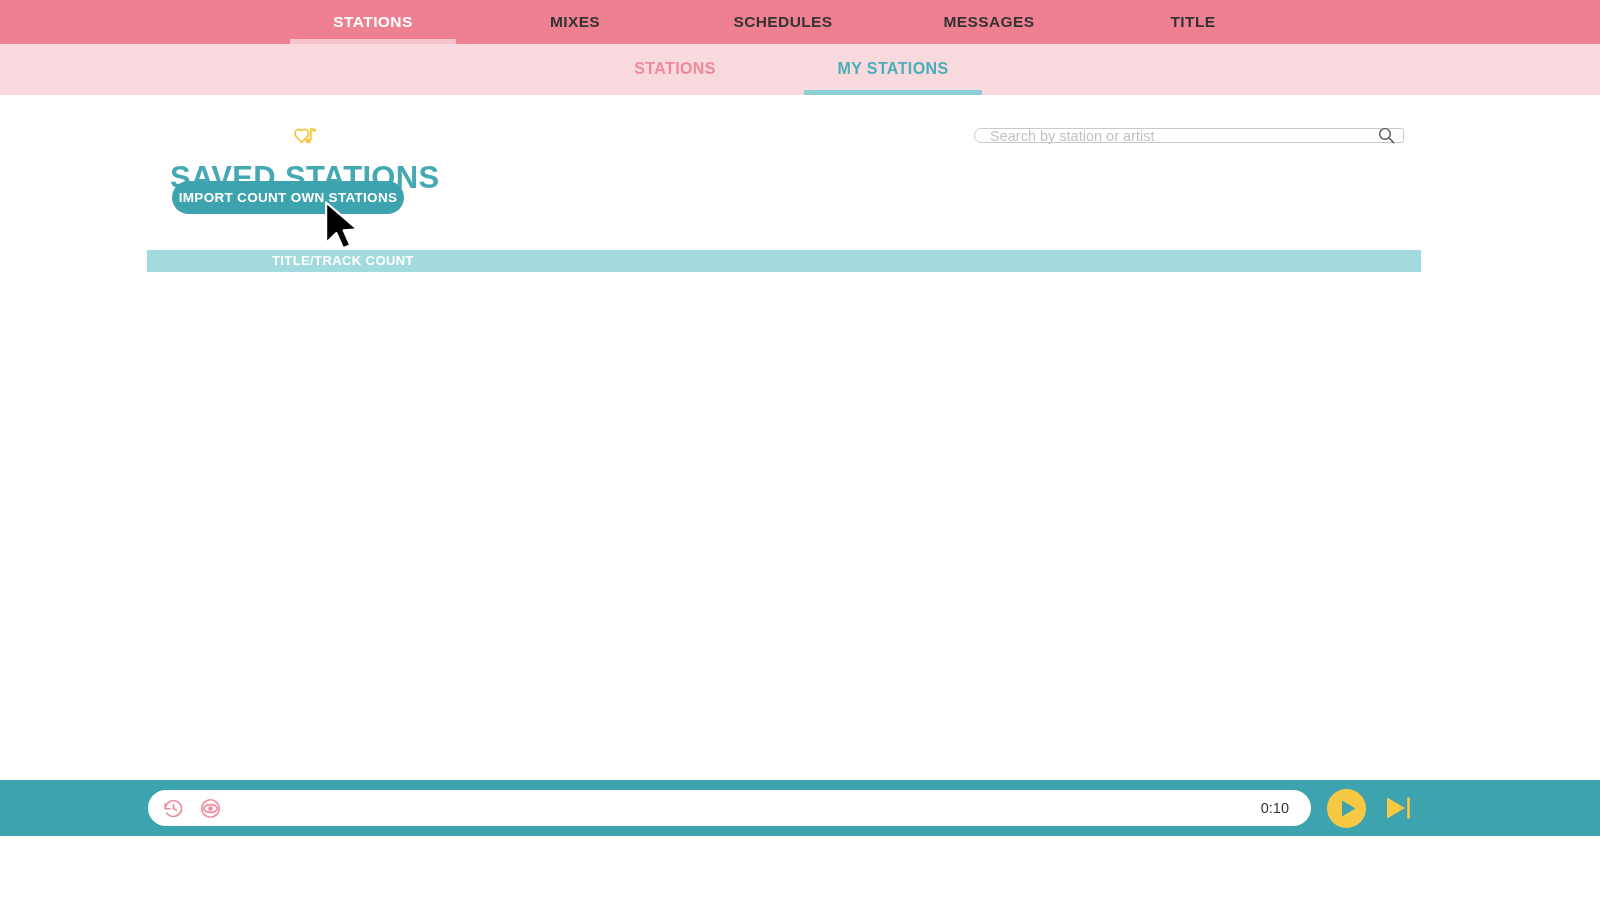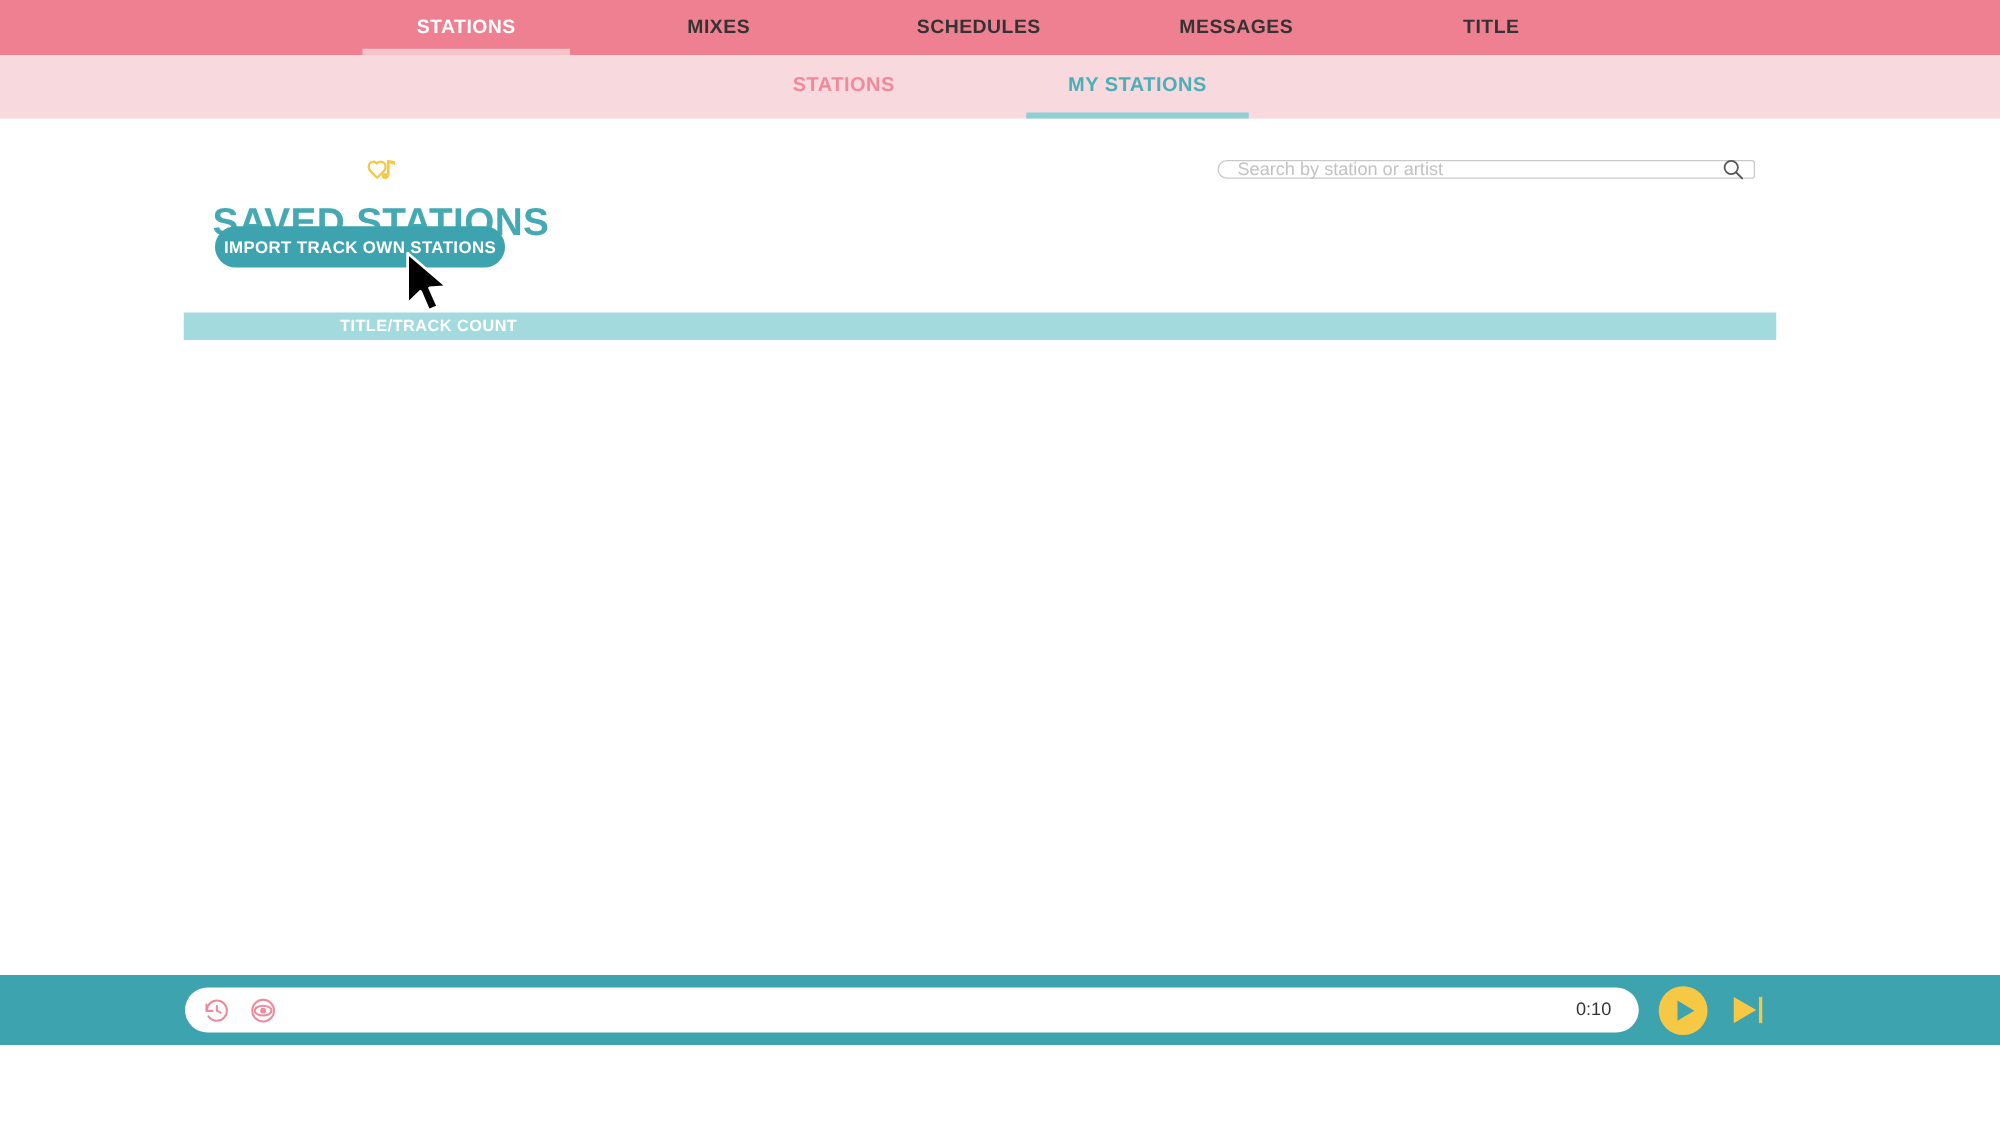--- a/index.html
+++ b/index.html
@@ -92,21 +92,21 @@
     bottom: 0;
     width: 100%;
     height: 5px;
     background: #8ecfd6;
     display: none;
   }
   .subnav-item.active .sn-underline {
     display: block;
   }
   .sn-0 { left: 600px; width: 150px; }
-  .sn-1 { left: 821px; width: 178px; }
+  .sn-1 { left: 804px; width: 178px; }
 
   
   .content {
     position: absolute;
     left: 0; top: 95px;
     width: 1600px;
     height: 700px;
     background: #ffffff;
   }
 
@@ -352,21 +352,21 @@
   <div class="page-title-row">
     <svg class="title-icon" viewBox="0 0 32 32">
       <path d="M9.2 7.2C6.6 7.2 4.5 9.3 4.5 12c0 1.6 0.8 2.9 1.9 4.1l5.3 5.4c0.3 0.3 0.8 0.3 1.1 0l5.3-5.4c1.1-1.2 1.9-2.5 1.9-4.1 0-2.7-2.1-4.8-4.7-4.8-1.5 0-2.7 0.7-3.5 1.8C11 7.9 9.8 7.2 9.2 7.2z" fill="none" stroke="#f7c843" stroke-width="2.1" stroke-linejoin="round"></path>
       <rect x="21.3" y="5.6" width="2.4" height="14.2" rx="0.5" fill="#f7c843"></rect>
       <path d="M23.7 5.6 L28.6 7.0 L28.6 10.3 L23.7 8.9 Z" fill="#f7c843"></path>
       <ellipse cx="19.6" cy="20.4" rx="3.3" ry="2.7" fill="#f7c843"></ellipse>
     </svg>
     <div class="page-title">SAVED STATIONS</div>
   </div>
 
-  <button class="import-btn">IMPORT TRACK OWN STATIONS</button>
+  <button class="import-btn">IMPORT COUNT OWN STATIONS</button>
 
   <div class="search-wrap">
     <input class="search-input" type="text" placeholder="Search by station or artist" style="">
     <button class="search-icon-btn">
       <svg width="19" height="19" viewBox="0 0 20 20">
         <circle cx="8.4" cy="8.4" r="5.6" fill="none" stroke="#555555" stroke-width="1.5"></circle>
         <line x1="12.6" y1="12.6" x2="17.6" y2="17.6" stroke="#555555" stroke-width="1.6" stroke-linecap="round"></line>
       </svg>
     </button>
   </div>

